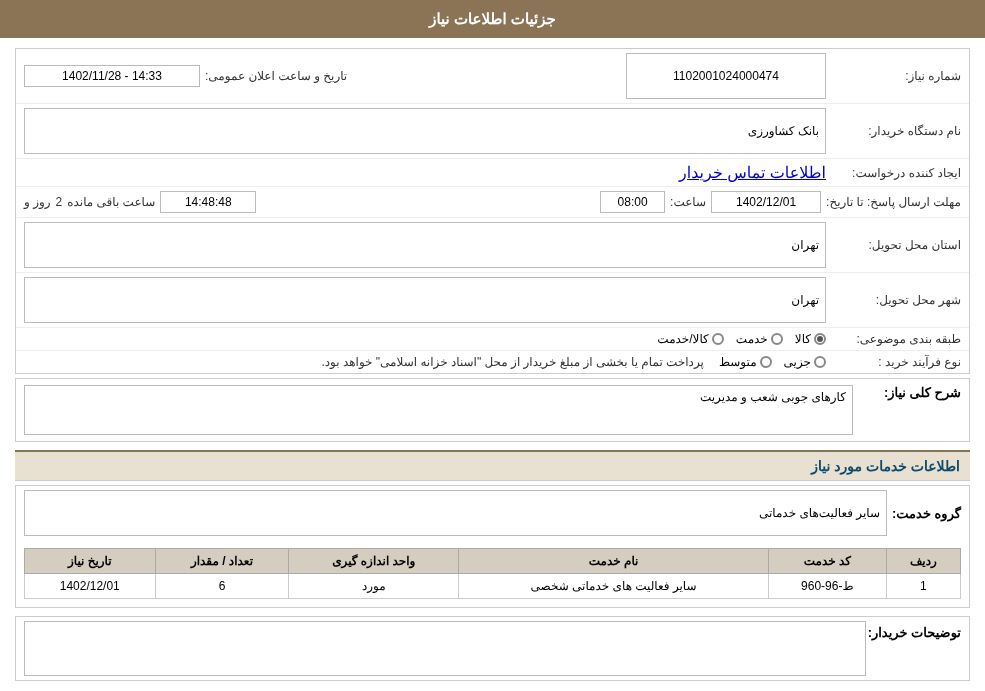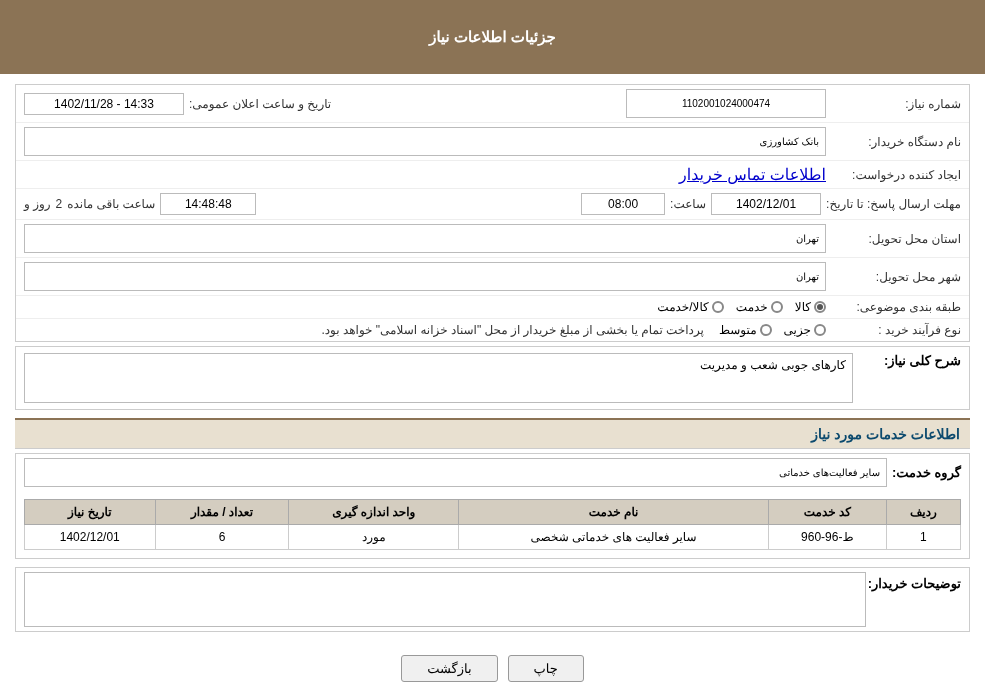--- a/index.html
+++ b/index.html
@@ -12,21 +12,21 @@
     .page-wrapper {
       max-width: 985px;
       margin: 0 auto;
       background: #fff;
       min-height: 691px;
     }
     .header-bar {
       background: #8B7355;
       color: #fff;
       text-align: center;
-      padding: 28px 0;
+      padding: 10px 0;
       font-size: 15px;
       font-weight: bold;
     }
     .content {
       padding: 10px 15px;
     }
     .form-row {
       display: flex;
       align-items: center;
       padding: 4px 8px;
@@ -39,33 +39,33 @@
     .label {
       color: #333;
       white-space: nowrap;
       min-width: 130px;
       text-align: right;
       font-size: 12px;
     }
     .value-box {
       border: 1px solid #bbb;
       background: #fff;
-      padding: 8px 6px;
+      padding: 15px 6px;
       min-height: 22px;
-      font-size: 10px;
+      font-size: 12px;
       flex: 1;
       text-align: right;
     }
     .value-box-sm {
       border: 1px solid #bbb;
       background: #fff;
       padding: 3px 6px;
       min-height: 22px;
       font-size: 12px;
-      width: 84px;
+      width: 65px;
       text-align: center;
     }
     .inline-label {
       font-size: 12px;
       color: #333;
       white-space: nowrap;
     }
     .link-blue {
       color: #0000cc;
       text-decoration: underline;
@@ -200,21 +200,21 @@
 
   <div class="content">
 
     <div class="main-info-block">
 
       <div class="form-row">
         <span class="label">شماره نیاز:</span>
         <div class="value-box" style="max-width:200px; direction:ltr; text-align:center;">1102001024000474</div>
         <span style="flex:1;"></span>
         <span class="inline-label">تاریخ و ساعت اعلان عمومی:</span>
-        <div class="value-box-sm" style="width:160px; direction:ltr; text-align:center;">1402/11/28 - 14:33</div>
+        <div class="value-box-sm" style="width:176px; direction:ltr; text-align:center;">1402/11/28 - 14:33</div>
       </div>
 
       <div class="form-row">
         <span class="label">نام دستگاه خریدار:</span>
         <div class="value-box">بانک کشاورزی</div>
       </div>
 
       <div class="form-row">
         <span class="label">ایجاد کننده درخواست:</span>
         <span class="link-blue">اطلاعات تماس خریدار</span>

